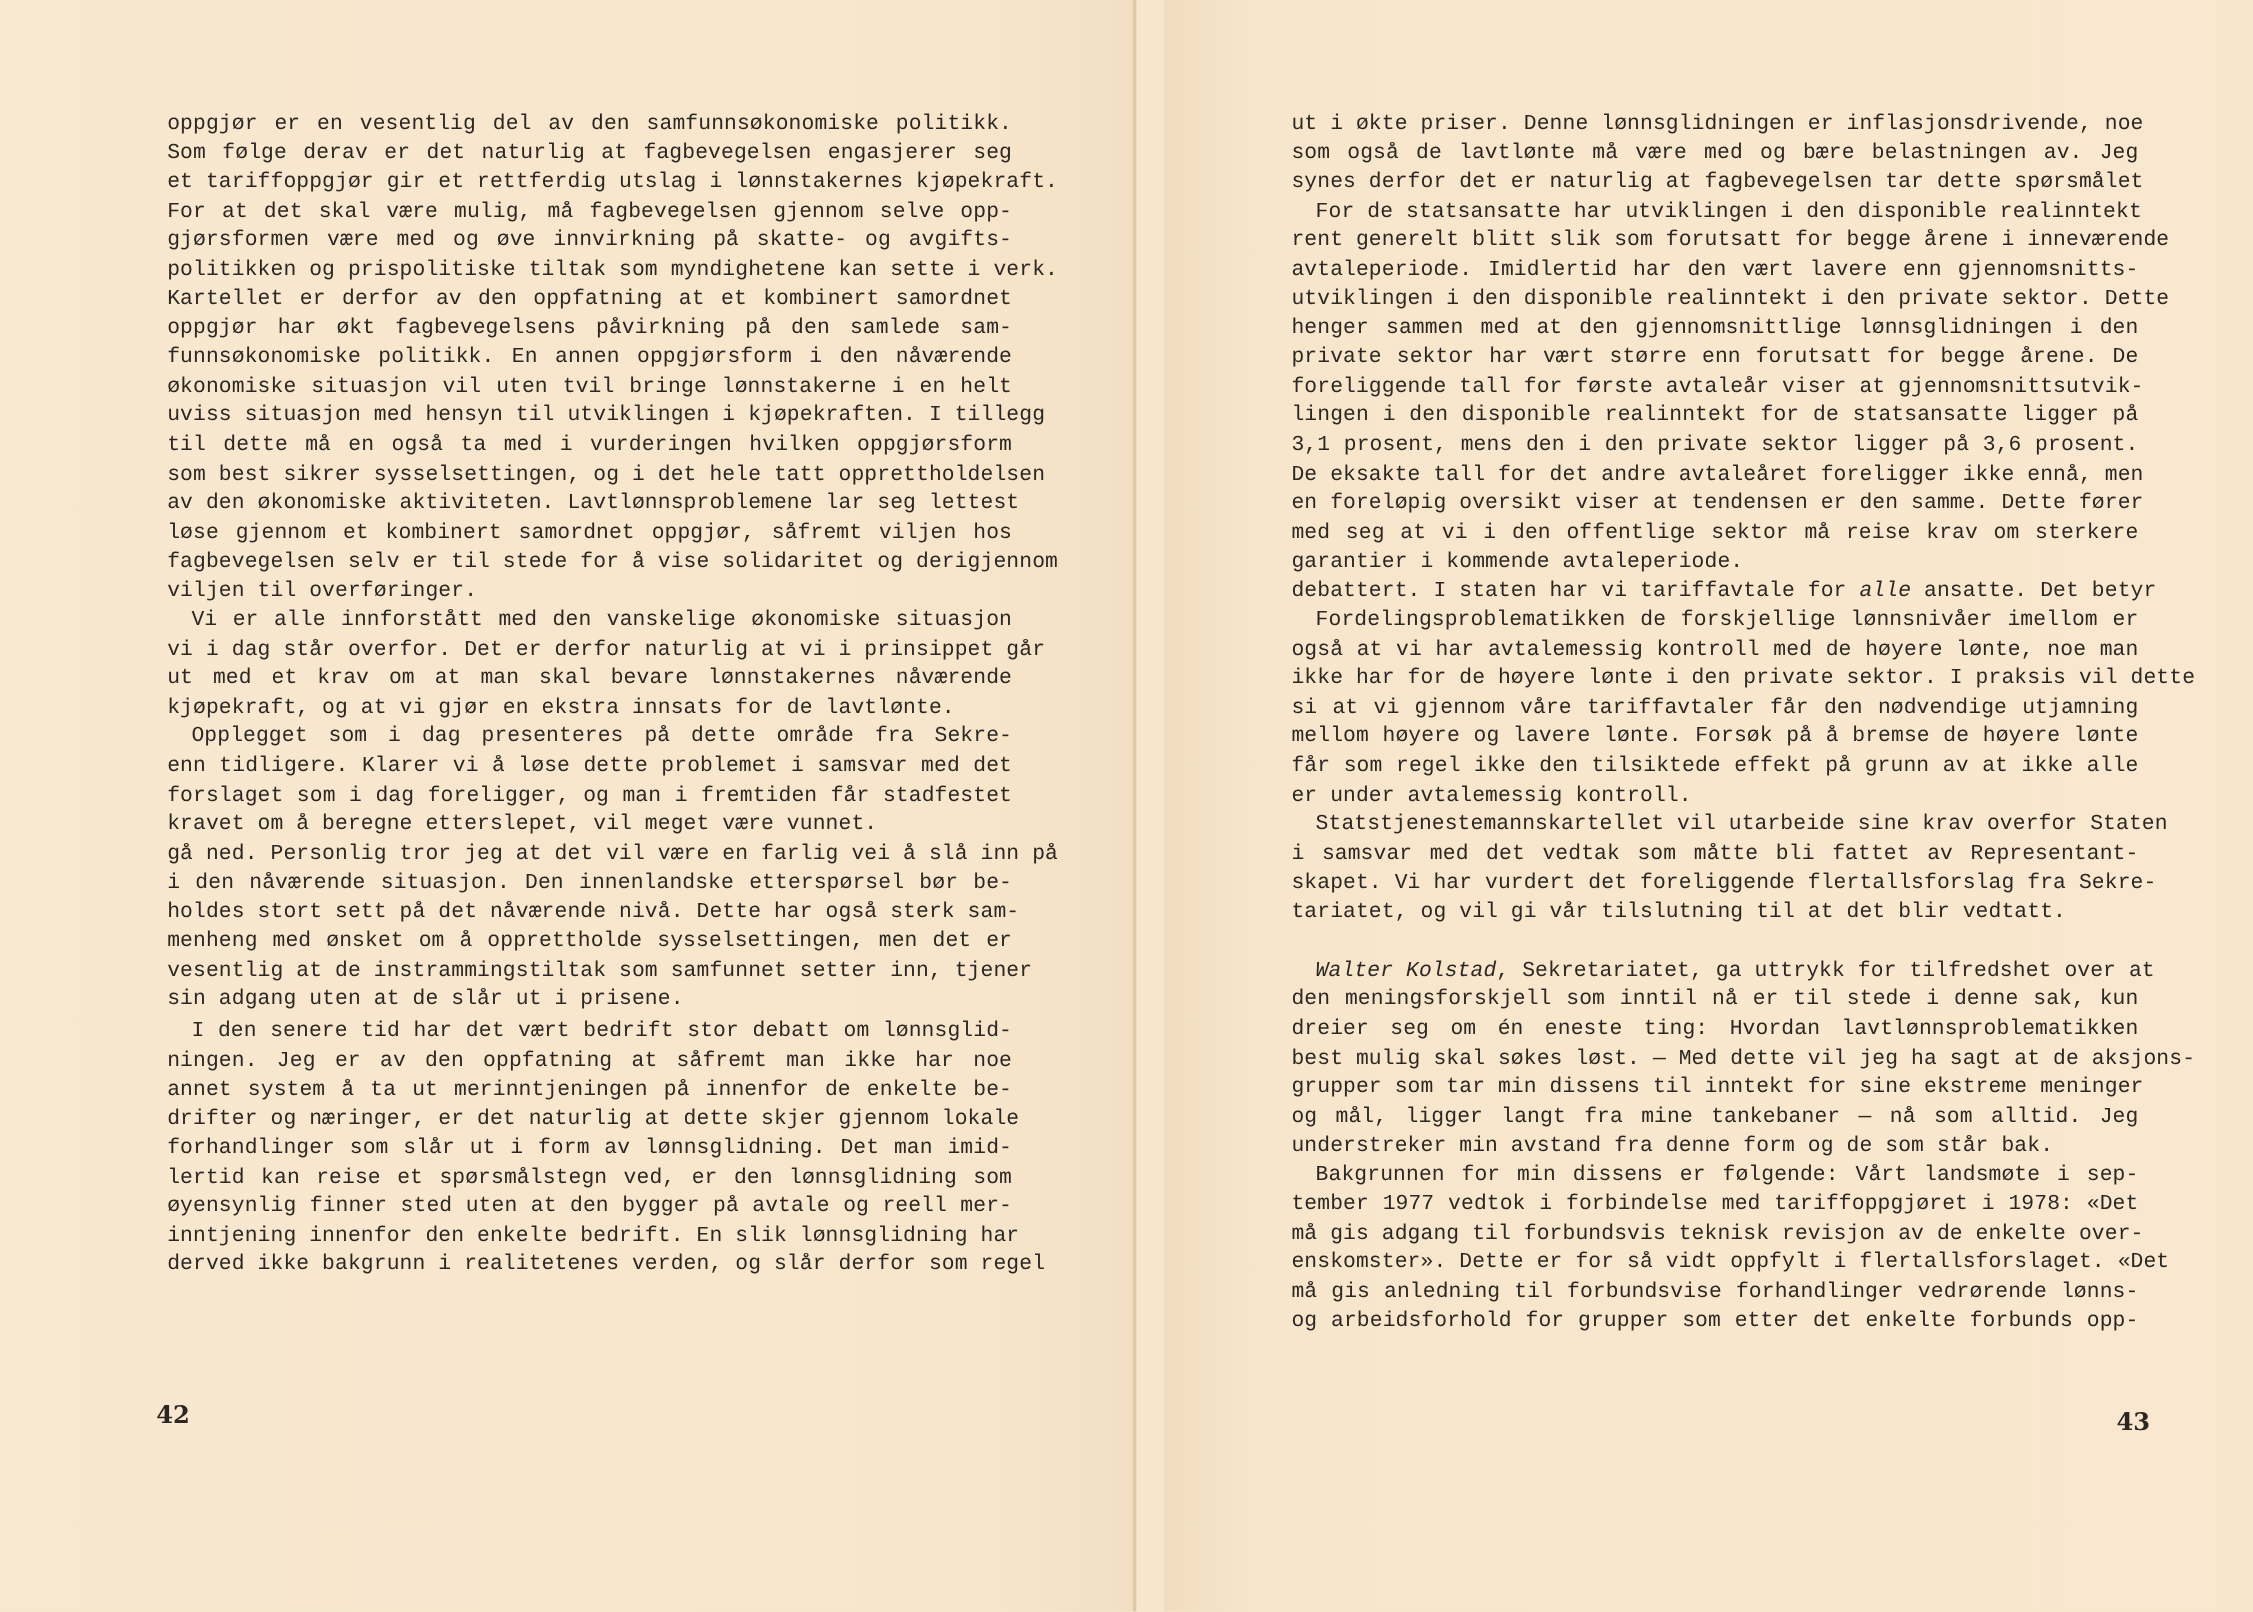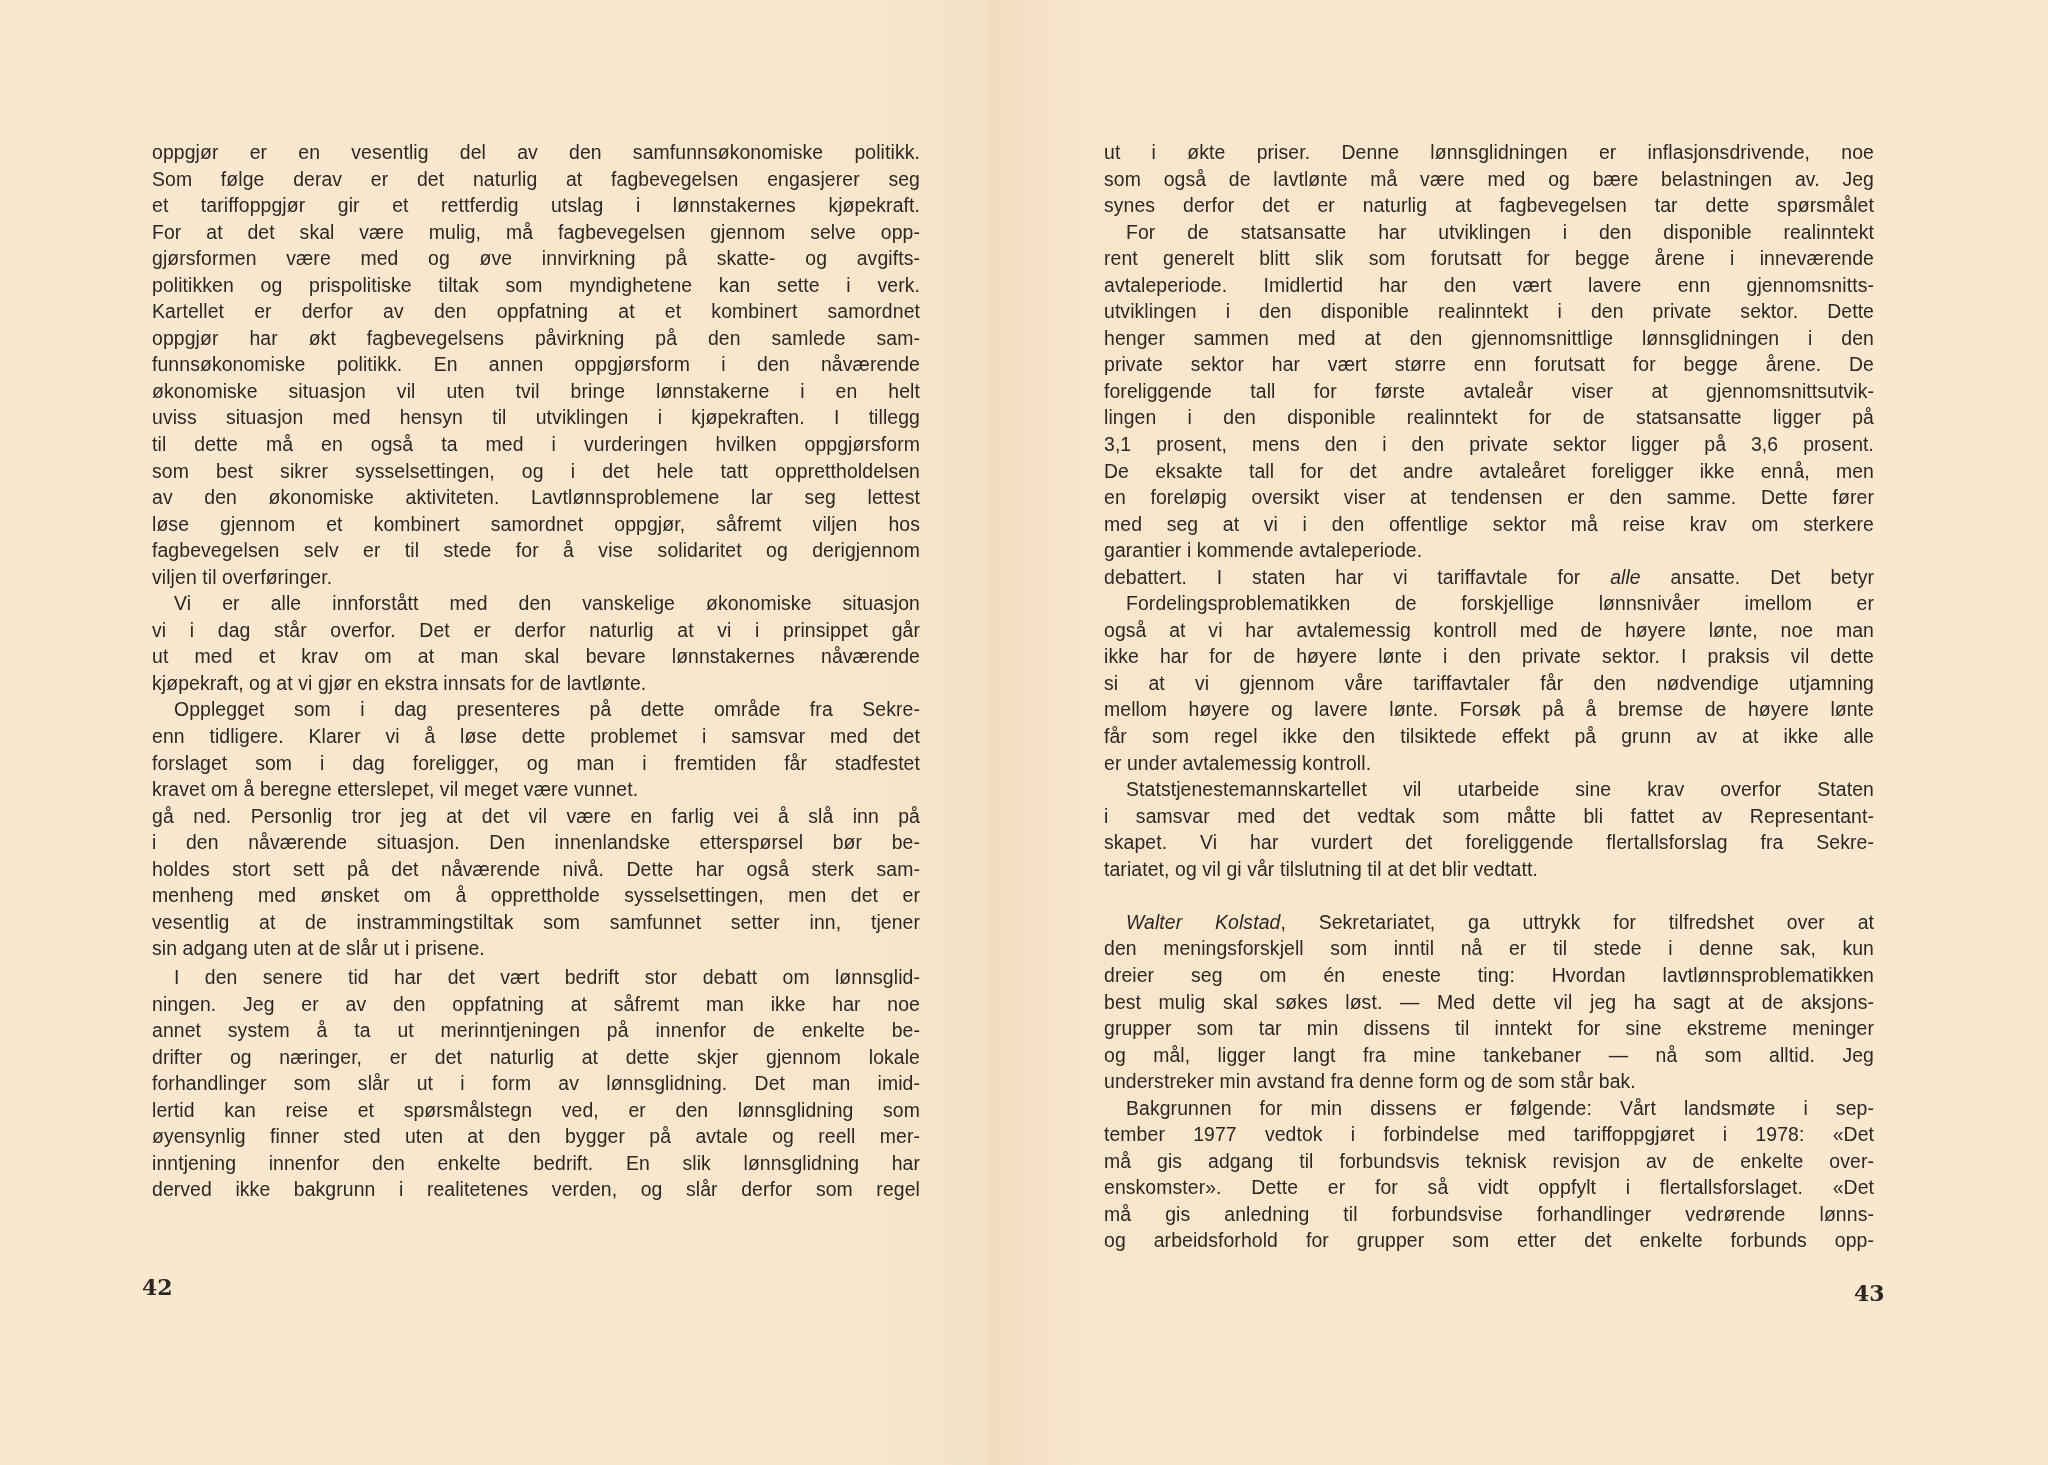--- a/index.html
+++ b/index.html
@@ -23,40 +23,39 @@
       position: absolute;
       top: 0;
       height: 1465px;
     }
     .page-left {
       left: 0;
       width: 1032px;
       background: linear-gradient(to right, #f8e8cf 0%, #f8e6cc 85%, #f2dfc3 100%);
     }
     .page-right {
-      left: 988px;
+      left: 1058px;
       width: 956px;
       background: linear-gradient(to right, #f1dcbf 0%, #f8e6cc 10%, #f9e8cf 100%);
     }
     .gutter {
       position: absolute;
       left: 1030px;
       top: 0;
       width: 3px;
       height: 1465px;
       background: #e2c9a6;
     }
     .column {
       position: absolute;
       top: 99px;
-      font-family: Liberation Sans, sans-serif;
+      font-family: Liberation Mono, monospace;
       font-size: 19.4px;
       color: #2c2722;
       letter-spacing: 0.1px;
-      margin-top: 40px;
     }
     .page-left .column {
       left: 152px;
       width: 768px;
     }
     .page-right .column {
       left: 116px;
       width: 770px;
     }
     .line {

